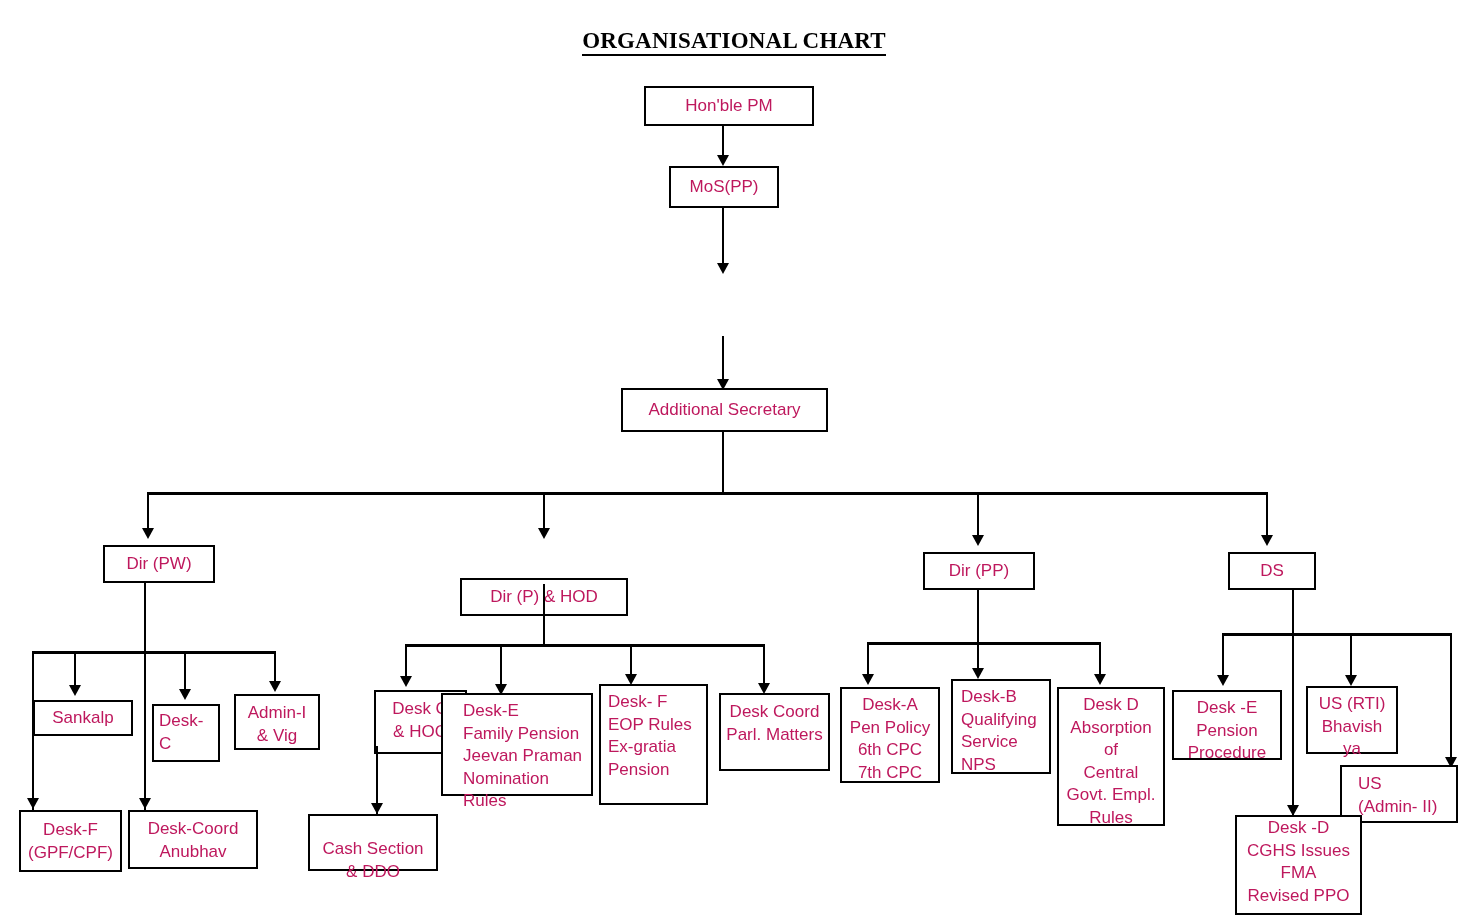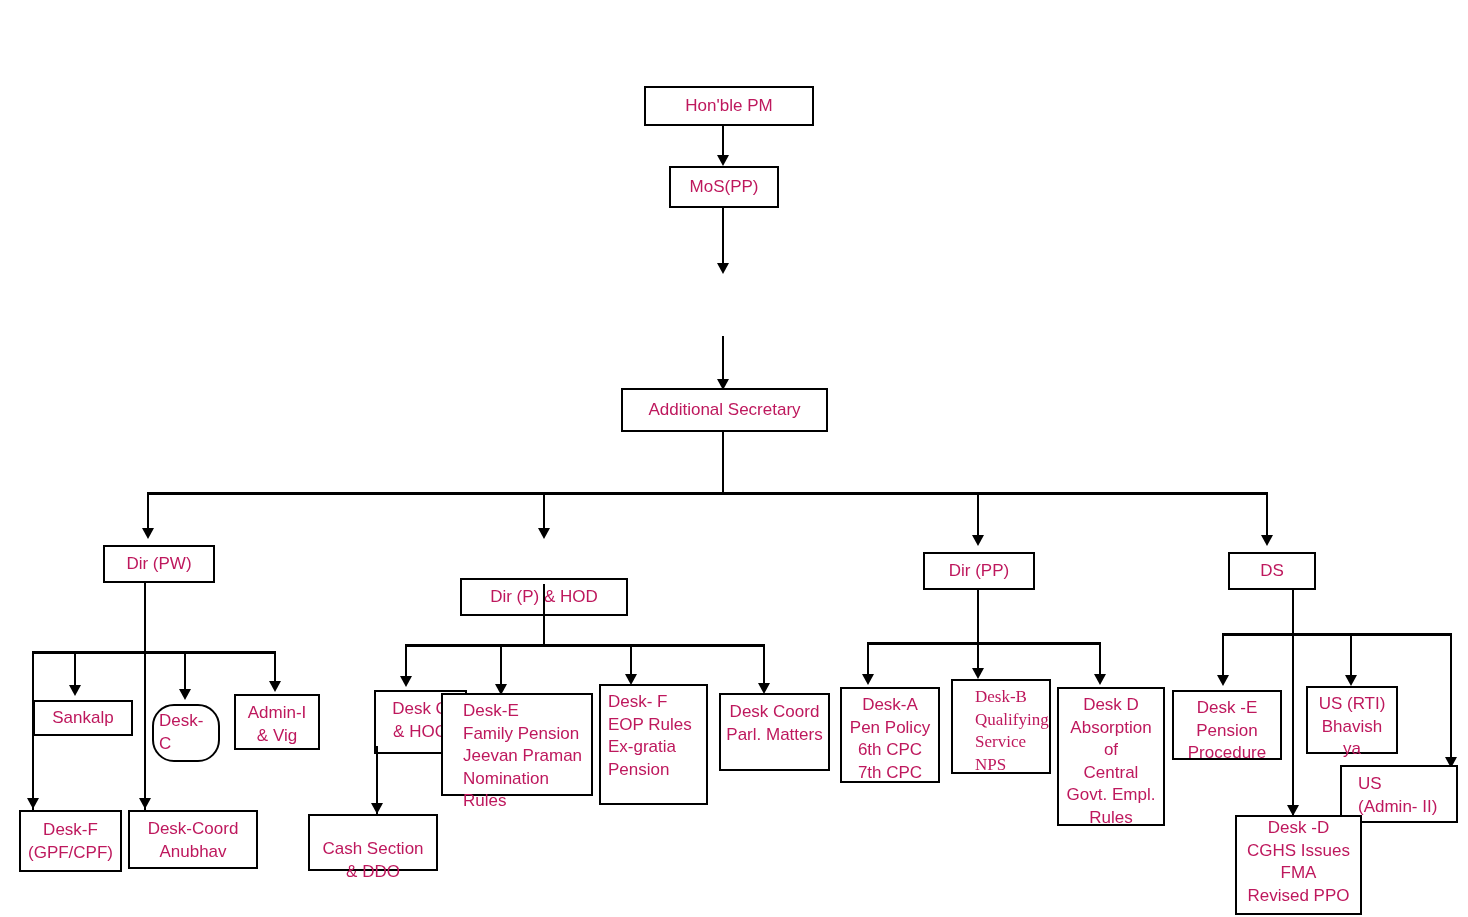--- a/index.html
+++ b/index.html
@@ -62,20 +62,21 @@
     border-left: 6px solid transparent;
     border-right: 6px solid transparent;
     border-top: 11px solid #000;
   }
 </style>
 </head>
 <body>
 
 <div id="chart-root">
 
+  <div class="title"><span>ORGANISATIONAL CHART</span></div>
 
   <div class="node mid" style="left:644px; top:86px; width:170px; height:40px;">Hon'ble PM</div>
   <div class="ln vl" style="left:722px; top:126px; height:34px;"></div>
   <div class="arrow" style="left:717px; top:155px;"></div>
 
   <div class="node mid" style="left:669px; top:166px; width:110px; height:42px;">MoS(PP)</div>
   <div class="ln vl" style="left:722px; top:208px; height:60px;"></div>
   <div class="arrow" style="left:717px; top:263px;"></div>
 
   <div class="ln vl" style="left:722px; top:336px; height:48px;"></div>
@@ -113,21 +114,21 @@
   <div class="ln vl" style="left:74px; top:651px; height:38px;"></div>
   <div class="arrow" style="left:69px; top:685px;"></div>
 
   <div class="ln vl" style="left:184px; top:651px; height:42px;"></div>
   <div class="arrow" style="left:179px; top:689px;"></div>
 
   <div class="ln vl" style="left:274px; top:651px; height:34px;"></div>
   <div class="arrow" style="left:269px; top:681px;"></div>
 
   <div class="node mid" style="left:33px; top:700px; width:100px; height:36px;">Sankalp</div>
-  <div class="node mid" style="left:152px; top:704px; width:68px; height:58px;border-radius:22px;">Desk-C</div>
+  <div class="node mid" style="left:152px; top:704px; width:68px; height:58px;">Desk-C</div>
   <div class="node ctr" style="left:234px; top:694px; width:86px; height:56px; padding-top:6px;">Admin-I
 &amp; Vig</div>
   <div class="node ctr" style="left:19px; top:810px; width:103px; height:62px; padding-top:7px;">Desk-F
 (GPF/CPF)</div>
   <div class="node ctr" style="left:128px; top:810px; width:130px; height:59px; padding-top:6px;">Desk-Coord
 Anubhav</div>
 
   <div class="ln vl" style="left:543px; top:584px; height:62px;"></div>
   <div class="ln hl" style="left:405px; top:644px; width:360px; height:3px;"></div>
 
@@ -171,21 +172,21 @@
   <div class="ln vl" style="left:977px; top:642px; height:30px;"></div>
   <div class="arrow" style="left:972px; top:668px;"></div>
 
   <div class="ln vl" style="left:1099px; top:642px; height:34px;"></div>
   <div class="arrow" style="left:1094px; top:674px;"></div>
 
   <div class="node ctr" style="left:840px; top:687px; width:100px; height:96px; padding-top:5px;">Desk-A
 Pen Policy
 6th CPC
 7th CPC</div>
-  <div class="node lft" style="left:951px; top:679px; width:100px; height:95px; padding-top:5px; padding-left:22px;font-family:Liberation Serif, serif;">Desk-B
+  <div class="node lft" style="left:951px; top:679px; width:100px; height:95px; padding-top:5px; padding-left:8px;">Desk-B
 Qualifying
 Service
 NPS</div>
   <div class="node ctr" style="left:1057px; top:687px; width:108px; height:139px; padding-top:5px;">Desk D
 Absorption
 of
 Central
 Govt. Empl.
 Rules</div>
 

